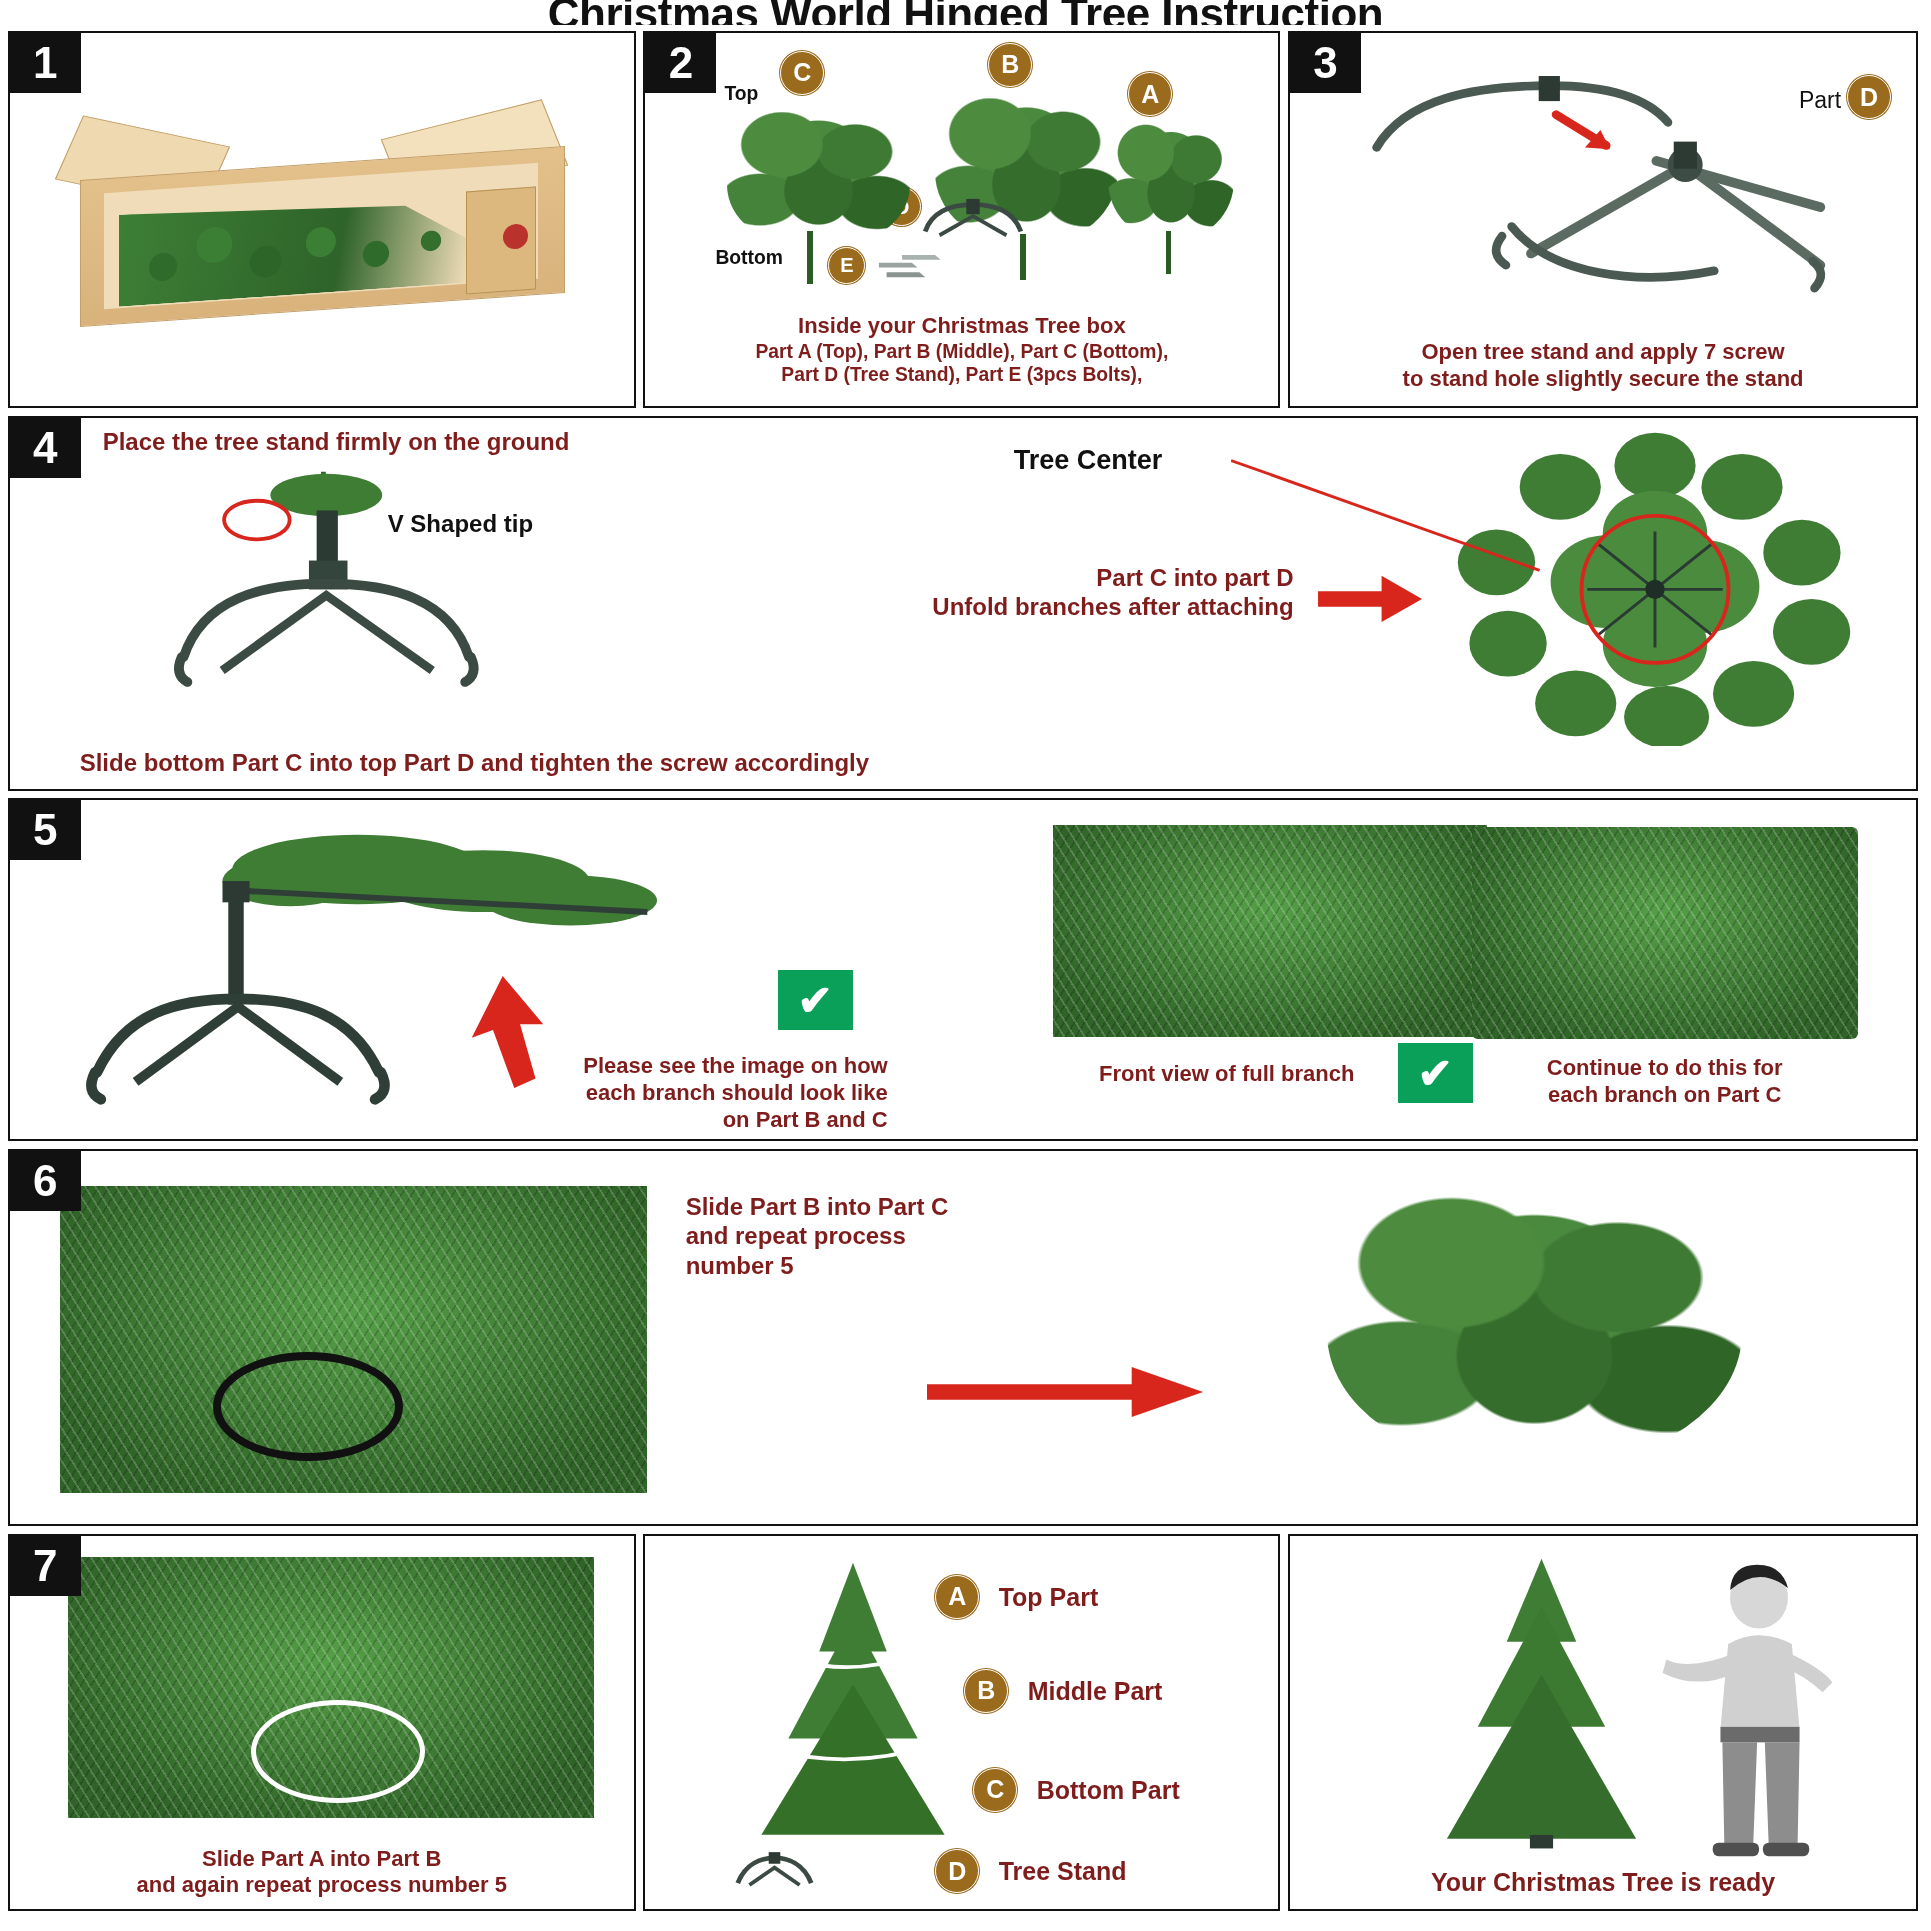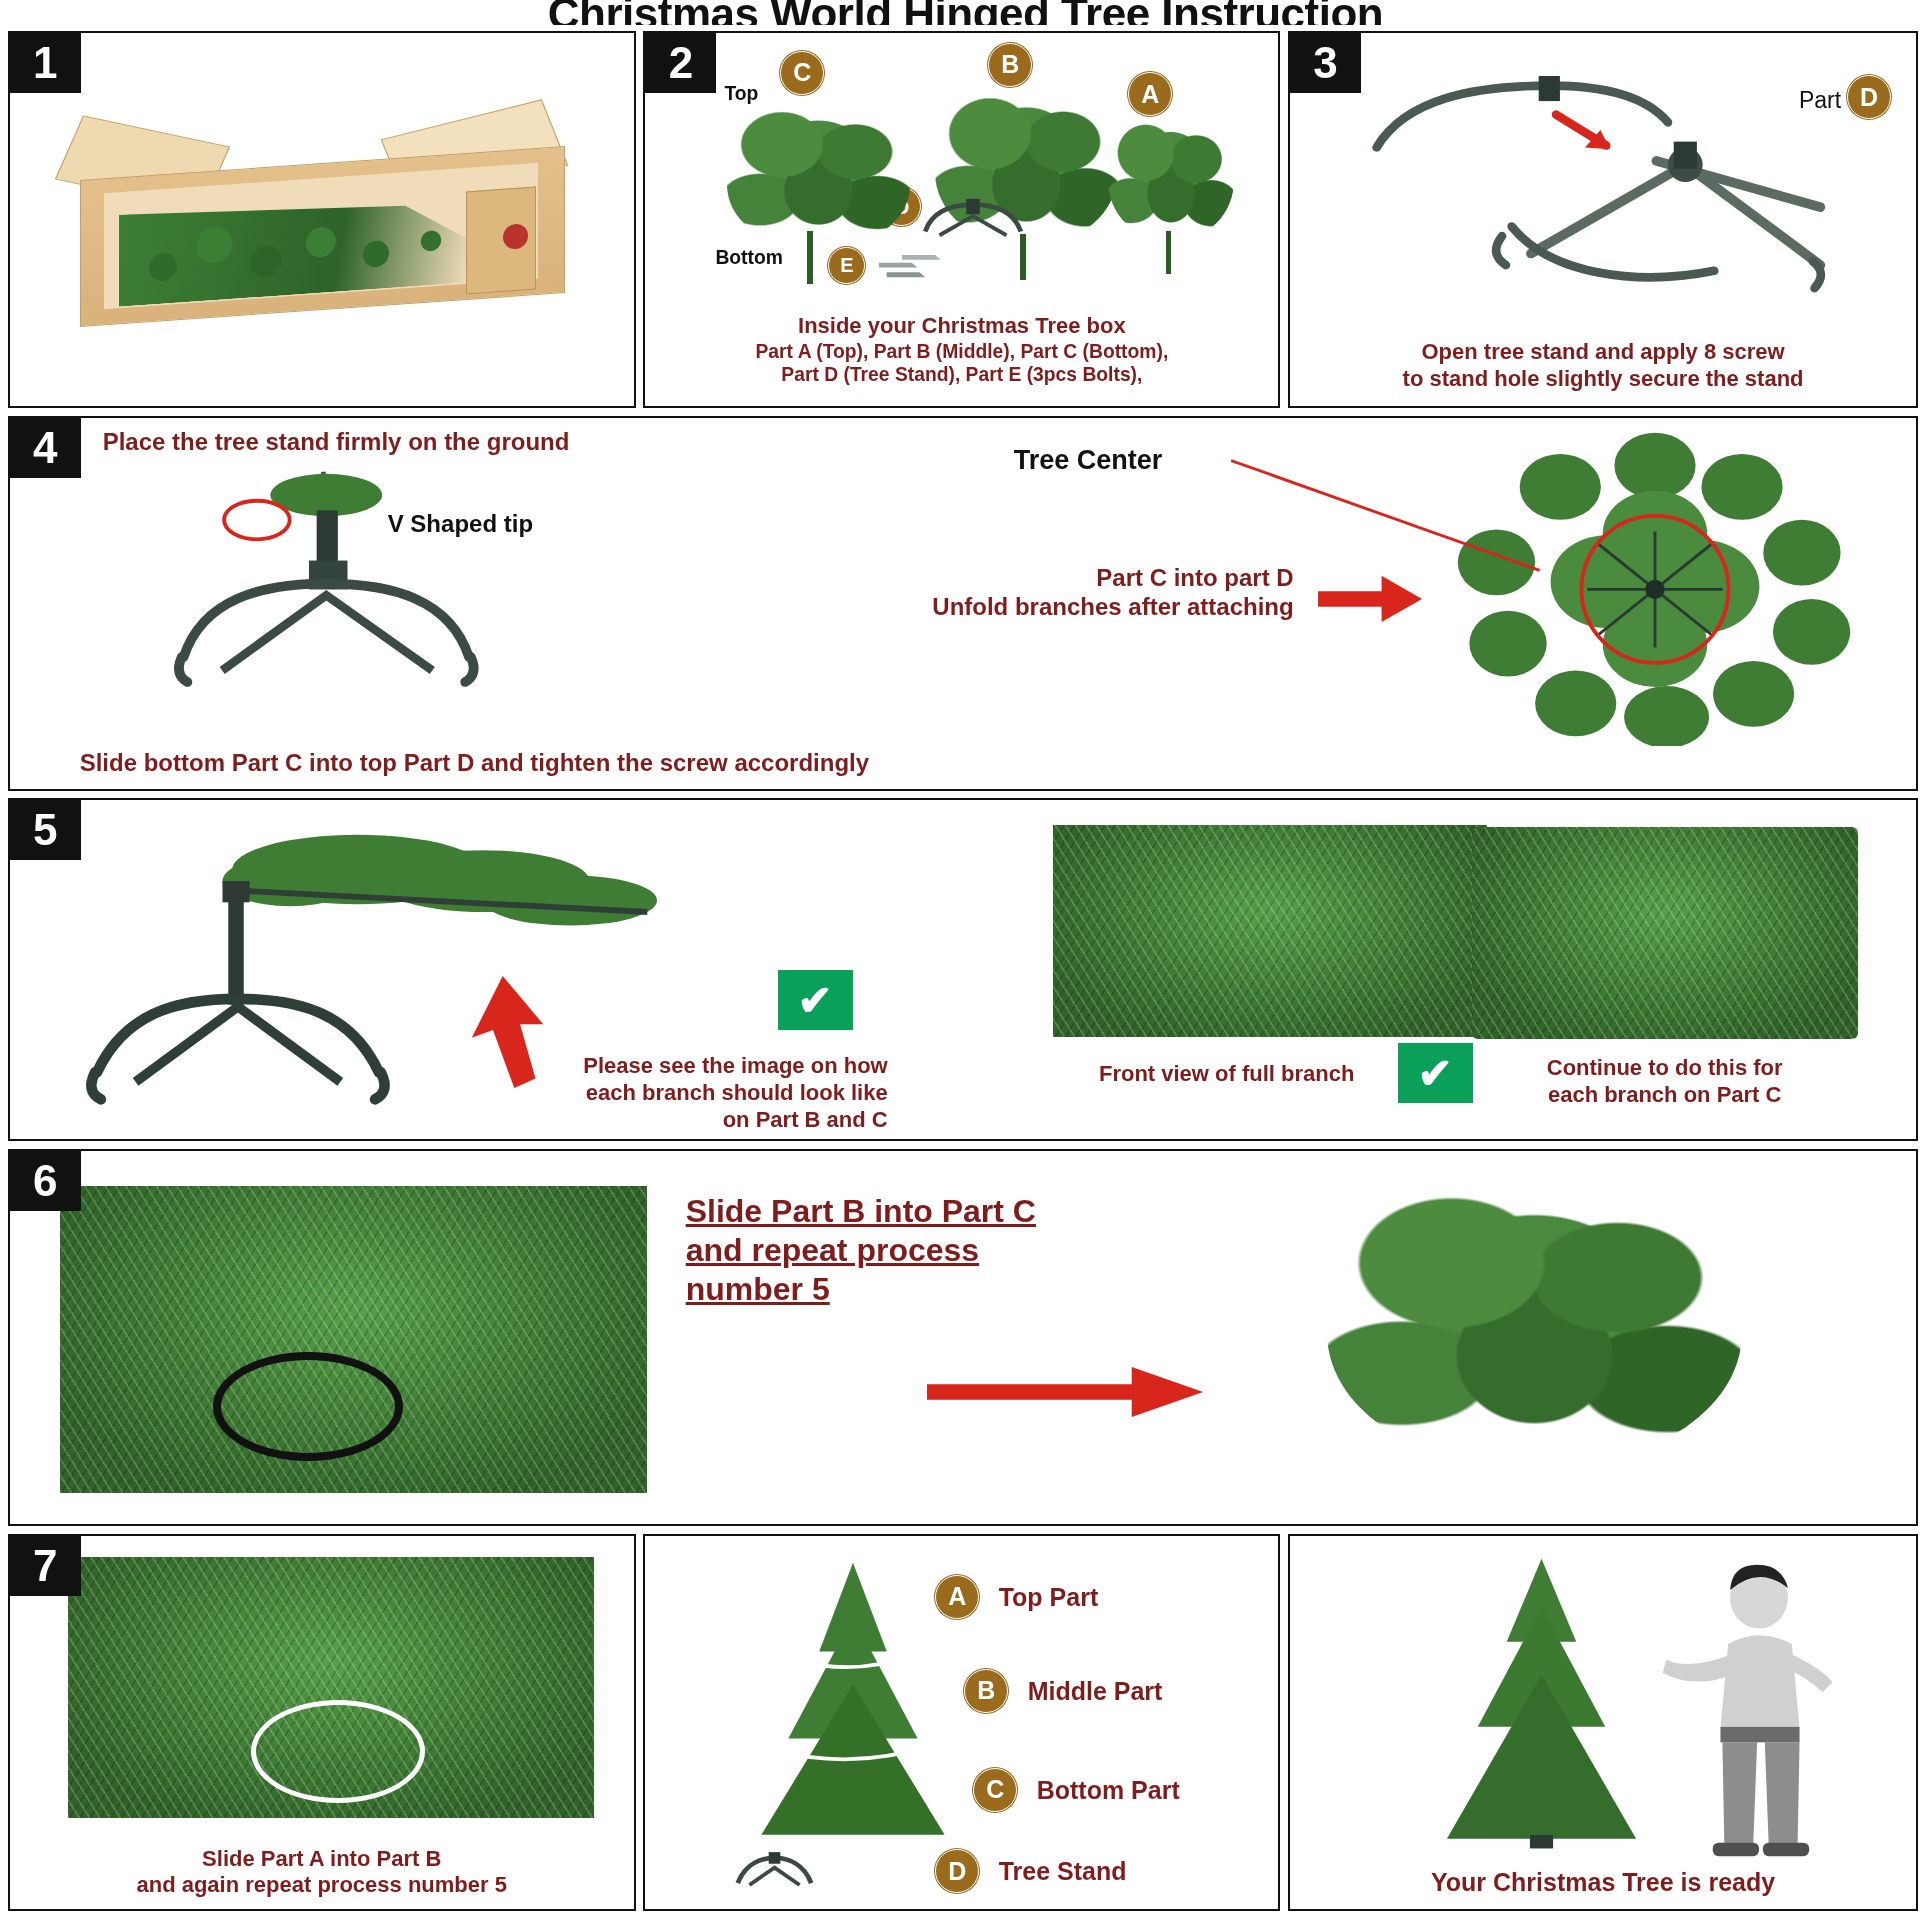--- a/index.html
+++ b/index.html
@@ -253,21 +253,21 @@
           <path d="M140 170 q-14 18 4 30" stroke="#4a5a52" stroke-width="9" fill="none" stroke-linecap="round"></path>
           <path d="M462 196 q16 12 2 28" stroke="#4a5a52" stroke-width="9" fill="none" stroke-linecap="round"></path>
           <g transform="translate(196,44)">
             <path d="M0 0 L52 32" stroke="#d8261c" stroke-width="9" stroke-linecap="round"></path>
             <path d="M56 36 L30 34 L46 16 Z" fill="#d8261c"></path>
           </g>
         </svg>
       </div>
 
       <div class="cap" style="position:absolute;bottom:13.5px;left:0;right:0;">
-        <div>Open tree stand and apply 8 screw</div>
+        <div>Open tree stand and apply 7 screw</div>
         <div>to stand hole slightly secure the stand</div>
       </div>
     </div>
   </div>
 
   <div class="row">
     <div class="panel" style="width:1910px;height:375px;">
       <div class="step-badge">4</div>
 
       <div class="cap cap-left" style="position:absolute;left:93px;top:9.7px;font-size:24px;">Place the tree stand firmly on the ground</div>
@@ -387,21 +387,21 @@
     </div>
   </div>
 
   <div class="row">
     <div class="panel" style="width:1910px;height:377px;">
       <div class="step-badge">6</div>
 
       <div class="leafy" style="position:absolute;left:50px;top:35px;width:587px;height:307px;"></div>
       <div style="position:absolute;left:203px;top:201px;width:174px;height:93px;border:8.7px solid #111;border-radius:50%;"></div>
 
-      <div class="cap cap-left" style="position:absolute;left:676px;top:41px;width:415px;font-size:32px;text-decoration:underline;">
+      <div class="cap cap-left" style="position:absolute;left:676px;top:41px;width:415px;font-size:24px;">
         <div>Slide Part B into Part C</div>
         <div>and repeat process</div>
         <div>number 5</div>
       </div>
 
       <div style="position:absolute;left:917px;top:212px;">
         <svg width="280" height="58" viewBox="0 0 290 60">
           <path d="M0 22 h212 v-18 l74 26 -74 26 v-18 H0 z" fill="#d8261c"></path>
         </svg>
       </div>

